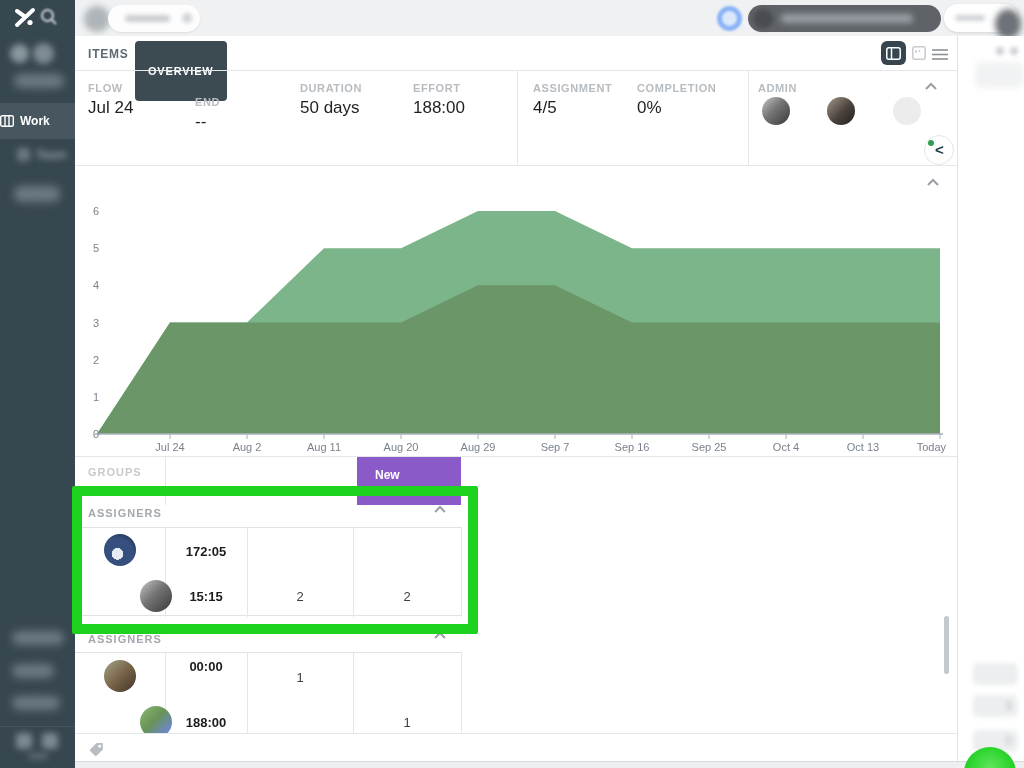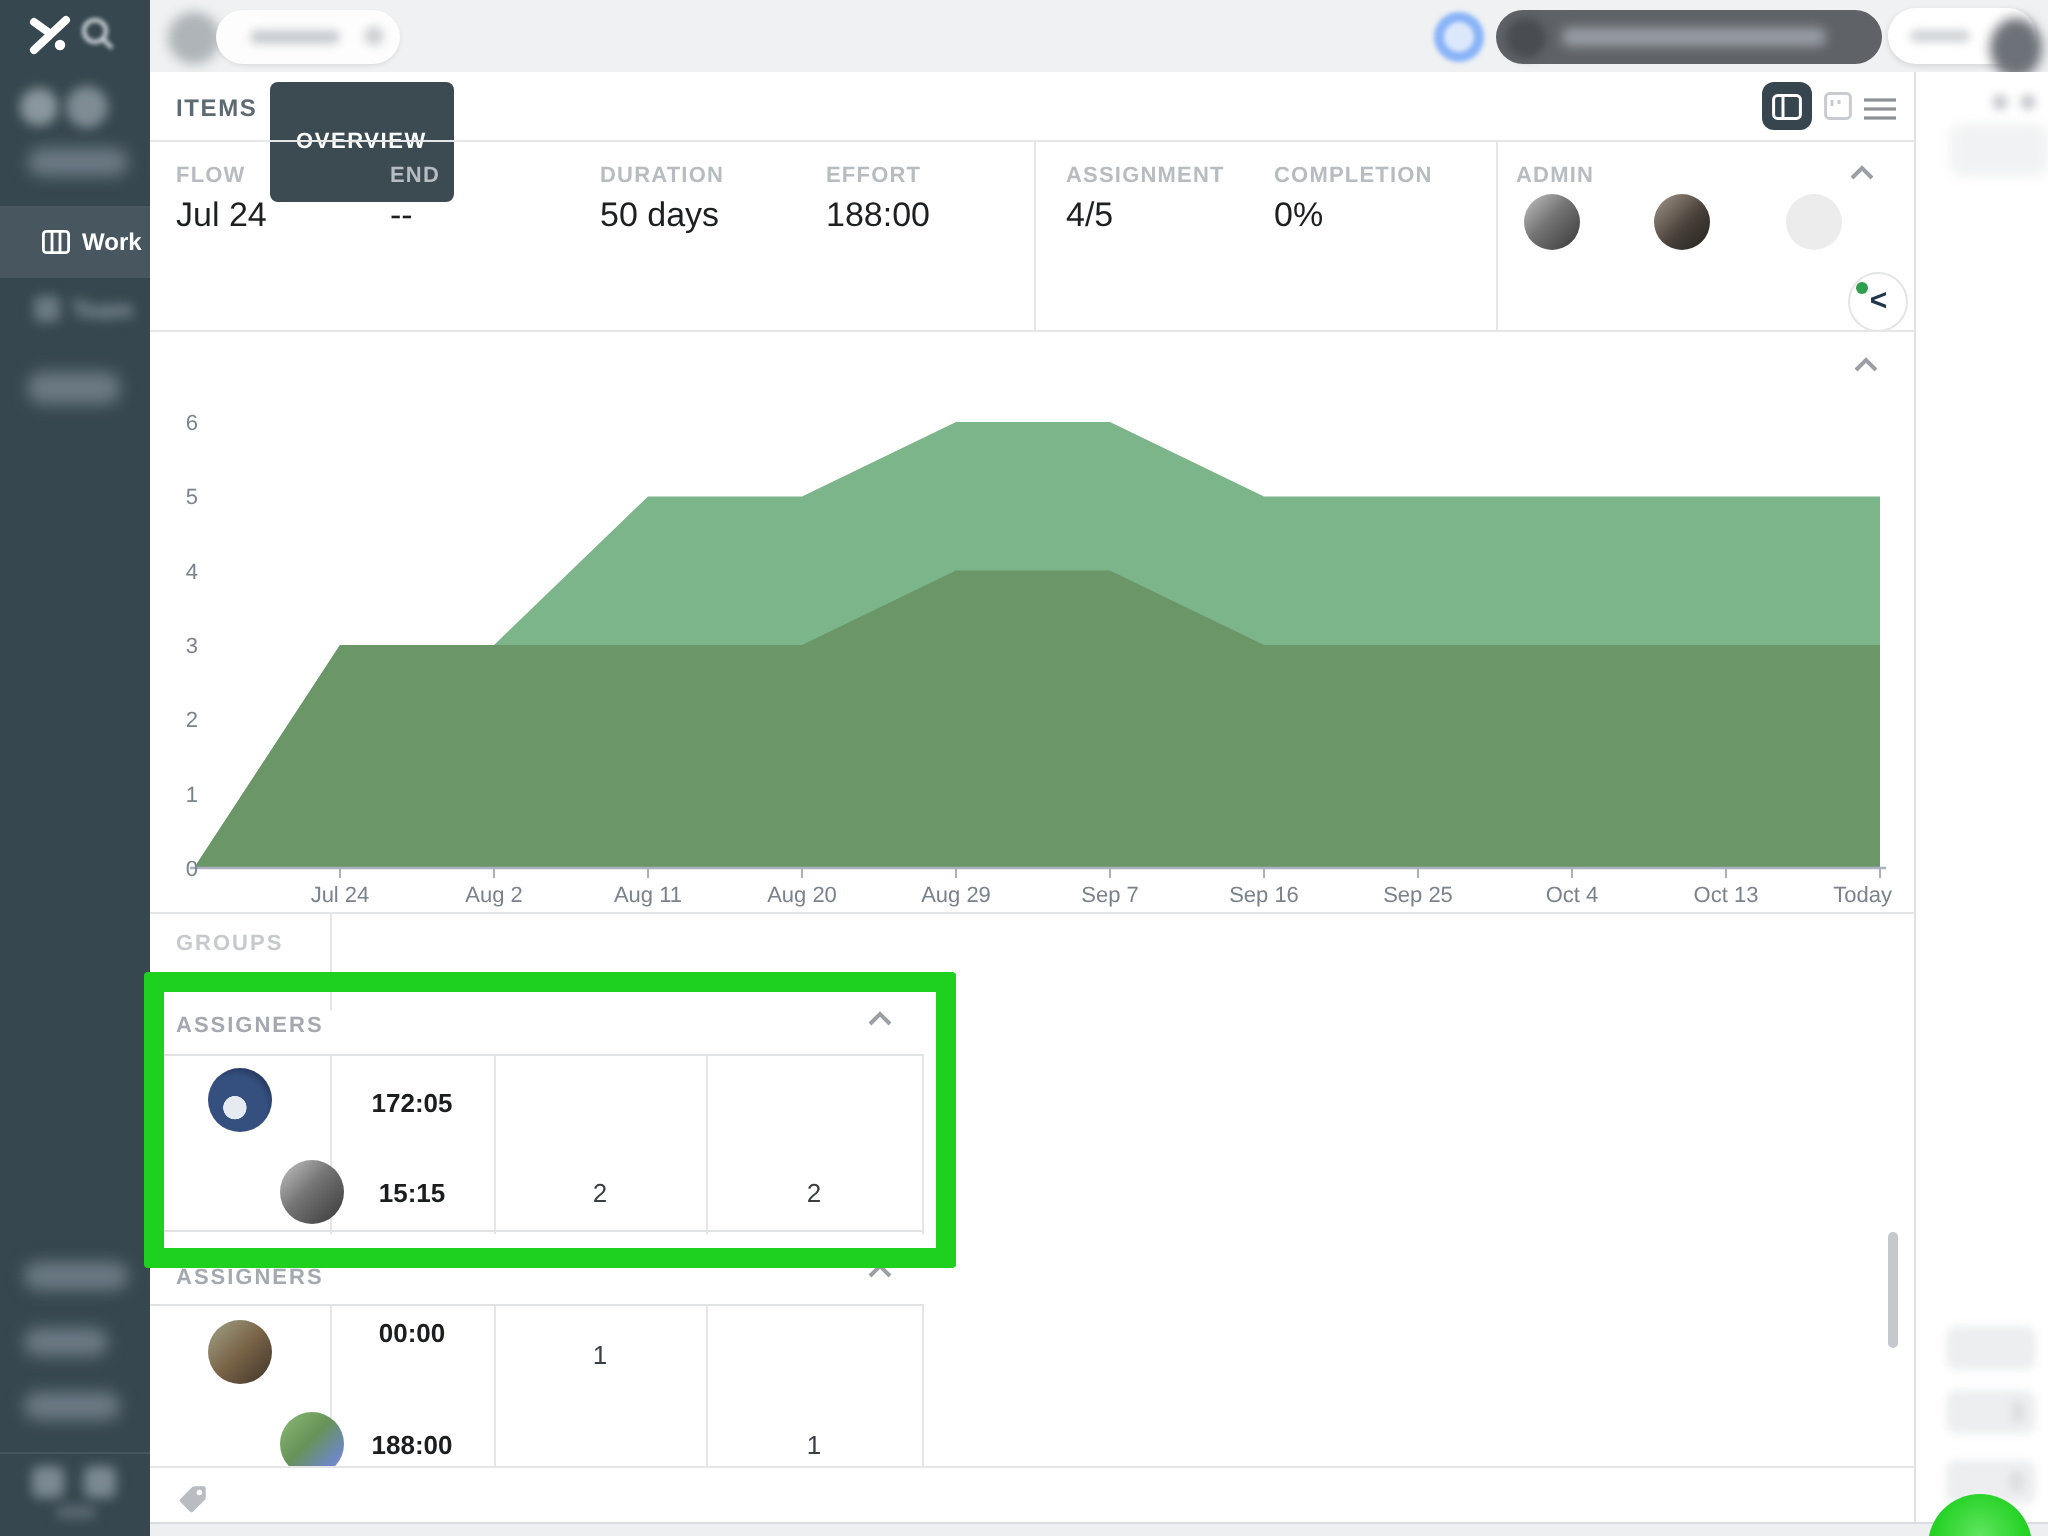--- a/index.html
+++ b/index.html
@@ -8,21 +8,21 @@
   .abs{position:absolute;}
   .blur2{filter:blur(2px);} .blur3{filter:blur(3px);} .blur4{filter:blur(4px);}
 
   
   #topstrip{left:75px;top:0;width:949px;height:36px;background:#eff1f2;border-bottom:1px solid #e2e5e7;}
   .pill{border-radius:14px;}
 
   
   #sidebar{left:0;top:0;width:75px;height:768px;background:#37474f;}
   .sbbar{background:#6b7a83;border-radius:7px;}
-  #work-item{left:0;top:103px;width:75px;height:36px;background:#47565f;display:flex;align-items:center;gap:6px;padding-left:21px;box-sizing:border-box;color:#fff;font-size:12px;font-weight:bold;}
+  #work-item{left:0;top:103px;width:75px;height:36px;background:#47565f;display:flex;align-items:center;gap:6px;box-sizing:border-box;color:#fff;font-size:12px;font-weight:bold;}
   .sb-team{color:#93a2aa;font-size:12px;font-weight:bold;}
 
   
   #main{left:75px;top:36px;width:882px;height:725px;background:#fff;border-right:1px solid #e0e2e4;}
   .hline{position:absolute;height:1px;background:#e4e6e8;}
   .vline{position:absolute;width:1px;background:#e4e6e8;}
 
   .tab-items{font-size:12px;font-weight:bold;letter-spacing:.8px;color:#5d6a72;}
   .tab-pill{background:#3c4a52;color:#fff;font-size:11px;font-weight:bold;letter-spacing:.8px;
             border-radius:4px;padding:24px 13px;}
@@ -148,21 +148,21 @@
         <line x1="0" y1="10" x2="16" y2="10" stroke="#8b9095" stroke-width="1.6"></line>
       </svg>
     </div>
     <div class="hline" style="left:0;top:34px;width:882px;"></div>
 
     
     <div class="abs" style="left:13px;top:46px;">
       <div class="statlbl">FLOW</div>
       <div class="statval">Jul 24</div>
     </div>
-    <div class="abs" style="left:120px;top:46px;">
+    <div class="abs" style="left:120px;top:60px;">
       <div class="statlbl">END</div>
       <div class="statval">--</div>
     </div>
     <div class="abs" style="left:225px;top:46px;">
       <div class="statlbl">DURATION</div>
       <div class="statval">50 days</div>
     </div>
     <div class="abs" style="left:338px;top:46px;">
       <div class="statlbl">EFFORT</div>
       <div class="statval">188:00</div>
@@ -229,20 +229,21 @@
         <text class="axlbl" x="24" y="132.5" text-anchor="end">3</text>
         <text class="axlbl" x="24" y="95.3" text-anchor="end">4</text>
         <text class="axlbl" x="24" y="58.2" text-anchor="end">5</text>
         <text class="axlbl" x="24" y="21.0" text-anchor="end">6</text>
       </svg>
 
     
     <div class="hline" style="left:0;top:420px;width:882px;"></div>
     <span class="abs grp-lbl" style="left:13px;top:430px;">GROUPS</span>
     <div class="vline" style="left:90px;top:421px;height:48px;"></div>
+    <div class="abs colhdr" style="left:282px;top:421px;width:104px;height:48px;background:#8a5bc8;">New</div>
 
     
     <span class="abs tbl-lbl" style="left:13px;top:471px;">ASSIGNERS</span>
     <svg class="abs" style="left:358px;top:469px;" width="14" height="8" viewBox="0 0 14 8">
       <polyline points="2,7 7,2 12,7" fill="none" stroke="#9aa0a6" stroke-width="2"></polyline>
     </svg>
     <div class="abs" style="left:0;top:491px;width:387px;height:89px;border-top:1px solid #e0e2e4;border-bottom:1px solid #e0e2e4;box-sizing:border-box;">
       <div class="vline" style="left:90px;top:0;height:89px;"></div>
       <div class="vline" style="left:172px;top:0;height:89px;"></div>
       <div class="vline" style="left:278px;top:0;height:89px;"></div>

